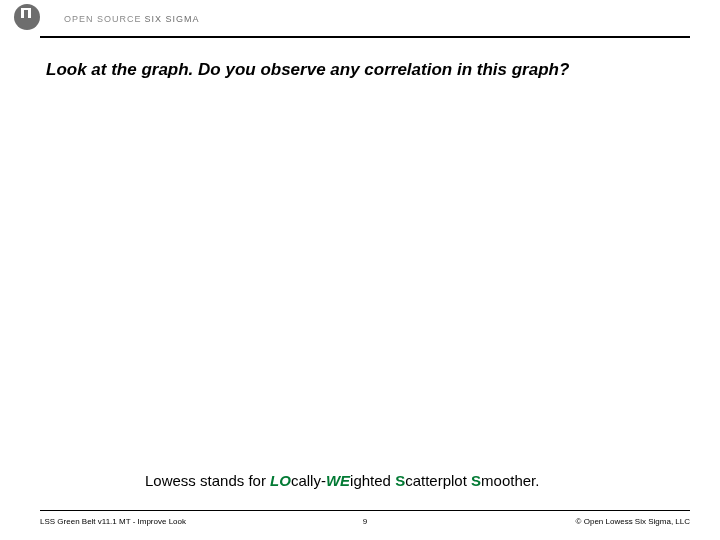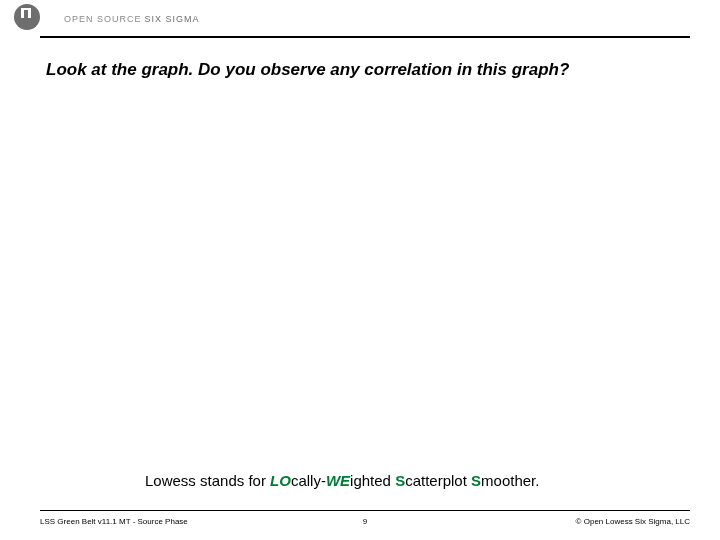--- a/index.html
+++ b/index.html
@@ -46,19 +46,19 @@
 
   <div class="question">Look at the graph.  Do you observe any correlation in this graph?</div>
 
   <div class="lowess">
     <span>Lowess stands for </span><span class="em1">LO</span><span>cally-</span><span class="em1">WE</span><span>ighted </span><span class="em2">S</span><span>catterplot </span><span class="em2">S</span><span>moother.</span>
   </div>
 
   <div class="footer">
     <div class="footer-rule"></div>
     <div class="footer-row">
-      <span>LSS Green Belt v11.1 MT - Source Phase</span>
+      <span>LSS Green Belt v11.1 MT - Improve Look</span>
       <span class="footer-center">9</span>
       <span>© Open Lowess Six Sigma, LLC</span>
     </div>
   </div>
 
 </div>
 
 </body></html>

